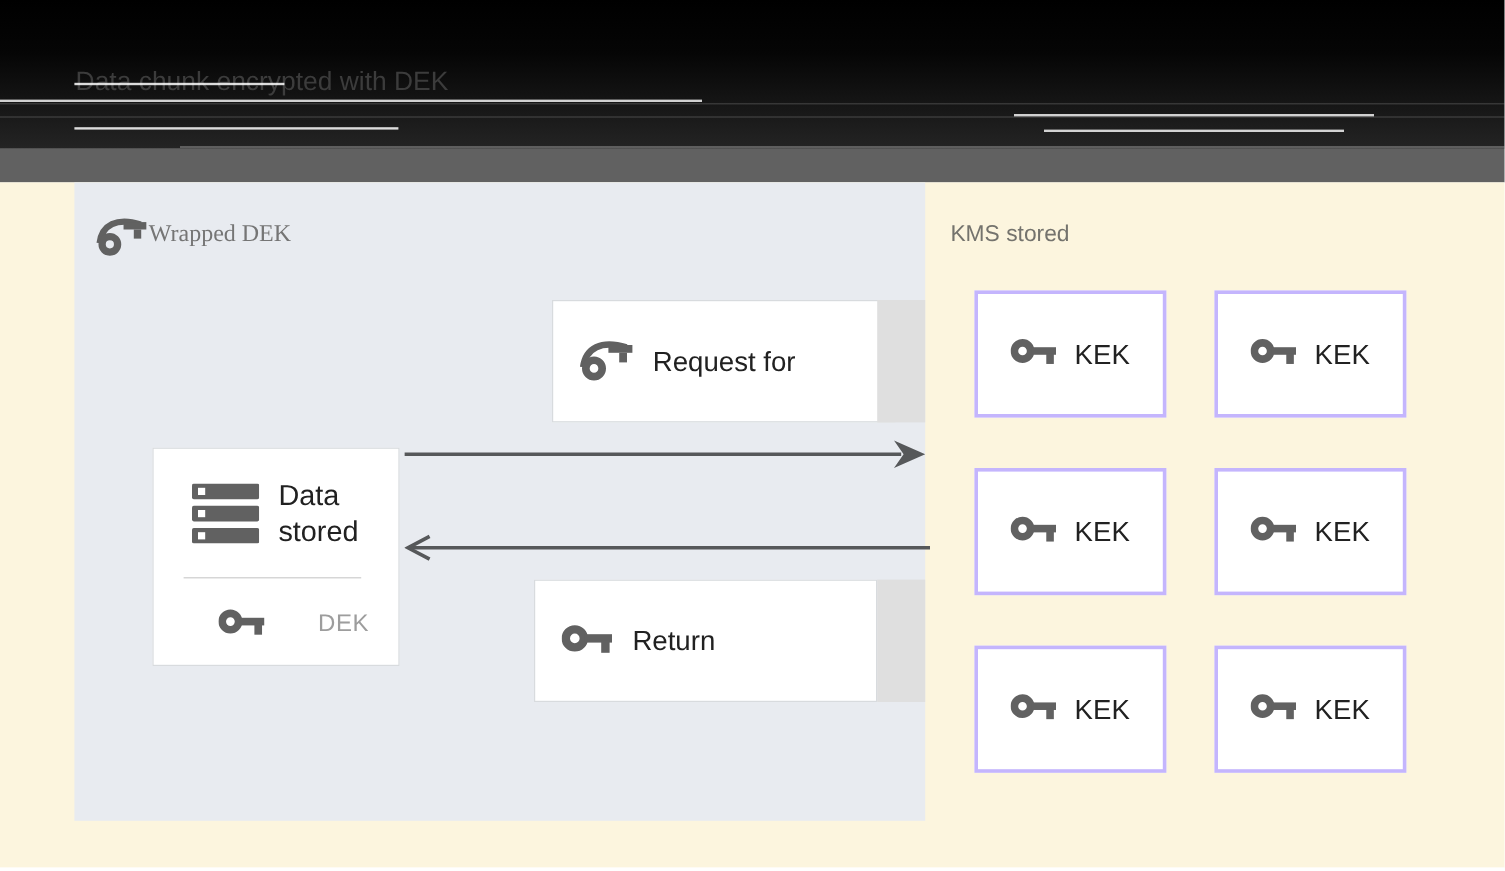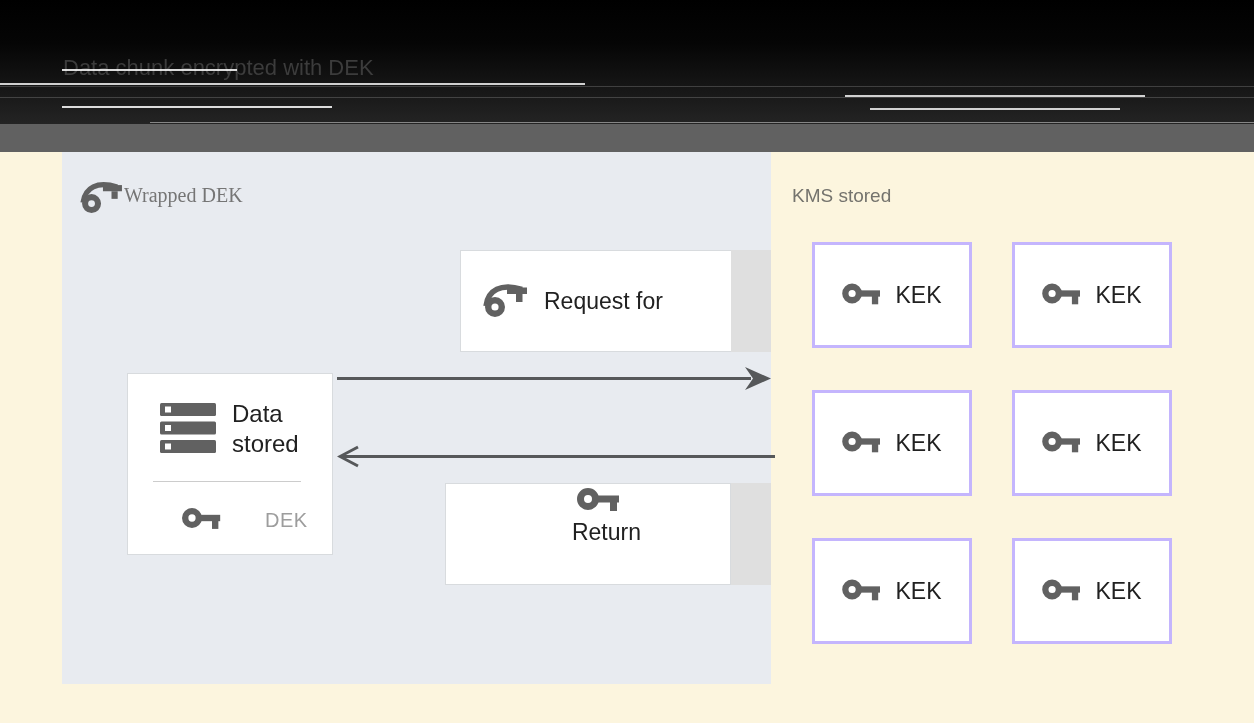--- a/index.html
+++ b/index.html
@@ -30,21 +30,21 @@
   .card { position:absolute; background:#ffffff; border:1px solid #d8dbde; }
   .datachunk-box { left:127px; top:328px; width:206px; height:182px;margin-top:45px; }
   .dc-icon  { position:absolute; left:32px; top:29px; }
   .dc-label { position:absolute; left:104px; top:25px; font-size:24px; line-height:30px; color:#212121; }
   .dc-divider { position:absolute; left:25px; top:107px; width:148px; height:1px; background:#cccccc; }
   .dc-keyrow { position:absolute; left:54px; top:130px; display:flex; align-items:center;gap:28px; }
   .dc-keyrow .key-label { margin-left:15px; font-size:20px; letter-spacing:0.5px; color:#9d9d9d; }
 
   .msg-box { width:286px; height:102px; display:flex; align-items:center; padding-left:22px; }
   .request-box { left:445px; top:250px;margin-left:15px; }
-  .return-box  { left:445px; top:483px;flex-direction:column; }
+  .return-box  { left:445px; top:483px; }
   .msg-box .msg-text { margin-left:15px; font-size:23px; line-height:29px; color:#212121; }
   .tail { position:absolute; left:731px; width:40px; height:102px; background:#dfdfdf; }
   .tail-request { top:250px; }
   .tail-return  { top:483px; }
 
   .arrow-right-svg { position:absolute; left:337px; top:366px; }
   .arrow-left-svg  { position:absolute; left:337px; top:444px; }
 
   
   .kms-title { position:absolute; left:792px; top:185px; font-size:19px; color:#74736d; }

